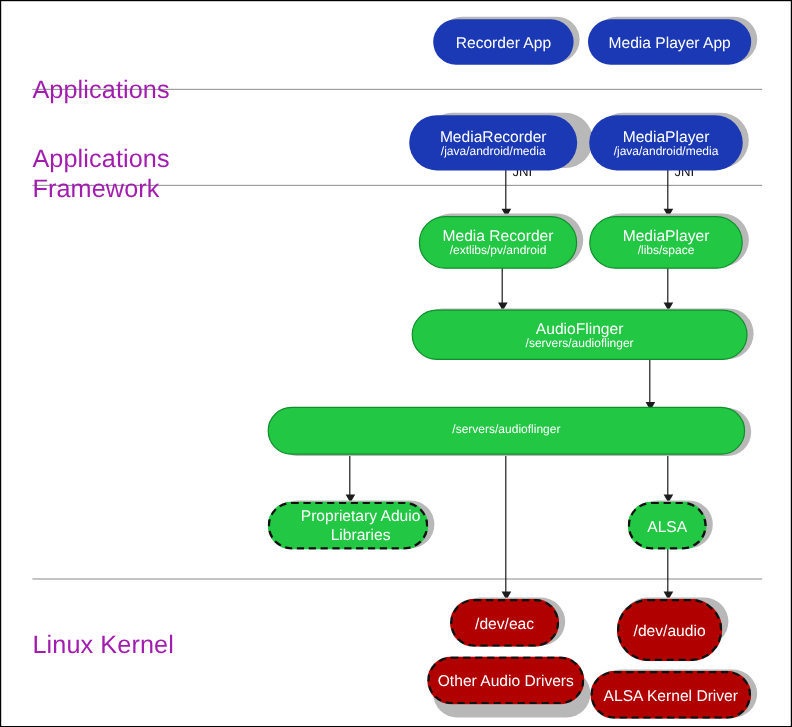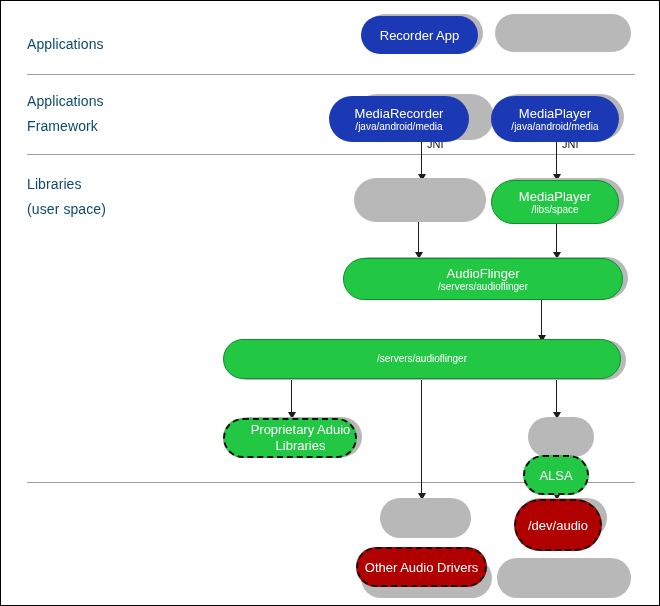--- a/index.html
+++ b/index.html
@@ -23,25 +23,26 @@
     position: absolute;
     height: 1px;
     background: #9e9e9e;
     left: 26px;
     width: 608px;
   }
 
   
   .layer-label {
     position: absolute;
-    color: #0c4a6e;
-    font-size: 14px;
+    color: #a21caf;
+    font-size: 21px;
     line-height: 25px;
     white-space: pre-line;
     letter-spacing: 0.1px;
+    margin-top: 31px;
   }
 
   
   .conn {
     position: absolute;
     width: 1px;
     background: #1c1c1c;
   }
   .arrowhead {
     position: absolute;
@@ -107,23 +108,22 @@
 
   <div class="divider" style="top:73px;"></div>
   <div class="divider" style="top:153px;"></div>
   <div class="divider" style="top:481px;"></div>
 
   <div class="layer-label" style="left:26px; top:31px;">Applications</div>
 
   <div class="layer-label" style="left:26px; top:88px;">Applications
 Framework</div>
 
-  <div class="layer-label" style="left:26px; top:171px;"> Libraries
-(user space)</div>
-
+
+  <div class="layer-label" style="left:26px; top:493px;">Linux Kernel</div>
 
   <div class="conn" style="left:420px; top:140px; height:38px;"></div>
   <div class="arrowhead" style="left:417px; top:173px;"></div>
   <div class="jni-label" style="left:426px; top:137px;">JNI</div>
 
   <div class="conn" style="left:555px; top:140px; height:38px;"></div>
   <div class="arrowhead" style="left:552px; top:173px;"></div>
   <div class="jni-label" style="left:561px; top:137px;">JNI</div>
 
   <div class="conn" style="left:417px; top:221px; height:37px;"></div>
@@ -146,34 +146,41 @@
 
   <div class="conn" style="left:555px; top:456px; height:41px;"></div>
   <div class="arrowhead" style="left:552px; top:492px;"></div>
 
   <div class="shadow" style="left:365px; top:13px; width:117px; height:38px;"></div>
   <div class="node blue" style="left:360px; top:15px; width:117px; height:38px;">
     <span class="t1">Recorder App</span>
   </div>
 
   <div class="shadow" style="left:494px; top:13px; width:136px; height:38px;"></div>
+  <div class="node blue" style="left:489px; top:15px; width:136px; height:38px;">
+    <span class="t1">Media Player App</span>
+  </div>
 
   <div class="shadow" style="left:353px; top:93px; width:140px; height:46px;"></div>
-  <div class="node blue" style="left:328px; top:95px; width:140px; height:46px;">
+  <div class="node blue" style="left:340px; top:95px; width:140px; height:46px;">
     <span class="t1">MediaRecorder</span>
     <span class="t2">/java/android/media</span>
   </div>
 
   <div class="shadow" style="left:495px; top:93px; width:128px; height:46px;"></div>
   <div class="node blue" style="left:490px; top:95px; width:128px; height:46px;">
     <span class="t1">MediaPlayer</span>
     <span class="t2">/java/android/media</span>
   </div>
 
   <div class="shadow" style="left:353px; top:177px; width:132px; height:44px;"></div>
+  <div class="node green" style="left:348px; top:179px; width:132px; height:44px;">
+    <span class="t1">Media Recorder</span>
+    <span class="t2">/extlibs/pv/android</span>
+  </div>
 
   <div class="shadow" style="left:495px; top:177px; width:128px; height:44px;"></div>
   <div class="node green" style="left:490px; top:179px; width:128px; height:44px;">
     <span class="t1">MediaPlayer</span>
     <span class="t2">/libs/space</span>
   </div>
 
   <div class="shadow" style="left:347px; top:256px; width:280px; height:42px;"></div>
   <div class="node green" style="left:342px; top:257px; width:280px; height:42px;">
     <span class="t1">AudioFlinger</span>
@@ -184,31 +191,37 @@
   <div class="node green" style="left:222px; top:338px; width:398px; height:40px;">
     <span class="t2">/servers/audioflinger</span>
   </div>
 
   <div class="shadow" style="left:227px; top:416px; width:134px; height:40px;"></div>
   <div class="node green dashed wrap2" style="left:222px; top:417px; width:134px; height:40px;">
     <span class="t1" style="line-height:16px;padding-left:21px;">Proprietary Aduio Libraries</span>
   </div>
 
   <div class="shadow" style="left:527px; top:416px; width:66px; height:40px;"></div>
-  <div class="node green dashed" style="left:522px; top:417px; width:66px; height:40px;margin-top:37px;">
+  <div class="node green dashed" style="left:522px; top:417px; width:66px; height:40px;">
     <span class="t1">ALSA</span>
   </div>
 
   <div class="shadow" style="left:379px; top:497px; width:91px; height:40px;"></div>
+  <div class="node red dashed" style="left:374px; top:498px; width:91px; height:40px;">
+    <span class="t1">/dev/eac</span>
+  </div>
 
   <div class="shadow" style="left:518px; top:497px; width:88px; height:40px;"></div>
   <div class="node red dashed" style="left:513px; top:498px; width:88px; height:52px;">
     <span class="t1">/dev/audio</span>
   </div>
 
   <div class="shadow" style="left:360px; top:557px; width:131px; height:40px;"></div>
   <div class="node red dashed" style="left:355px; top:546px; width:131px; height:40px;">
     <span class="t1">Other Audio Drivers</span>
   </div>
 
   <div class="shadow" style="left:496px; top:557px; width:134px; height:40px;"></div>
+  <div class="node red dashed" style="left:491px; top:558px; width:134px; height:40px;">
+    <span class="t1">ALSA Kernel Driver</span>
+  </div>
 
 </div>
 
 </body></html>

